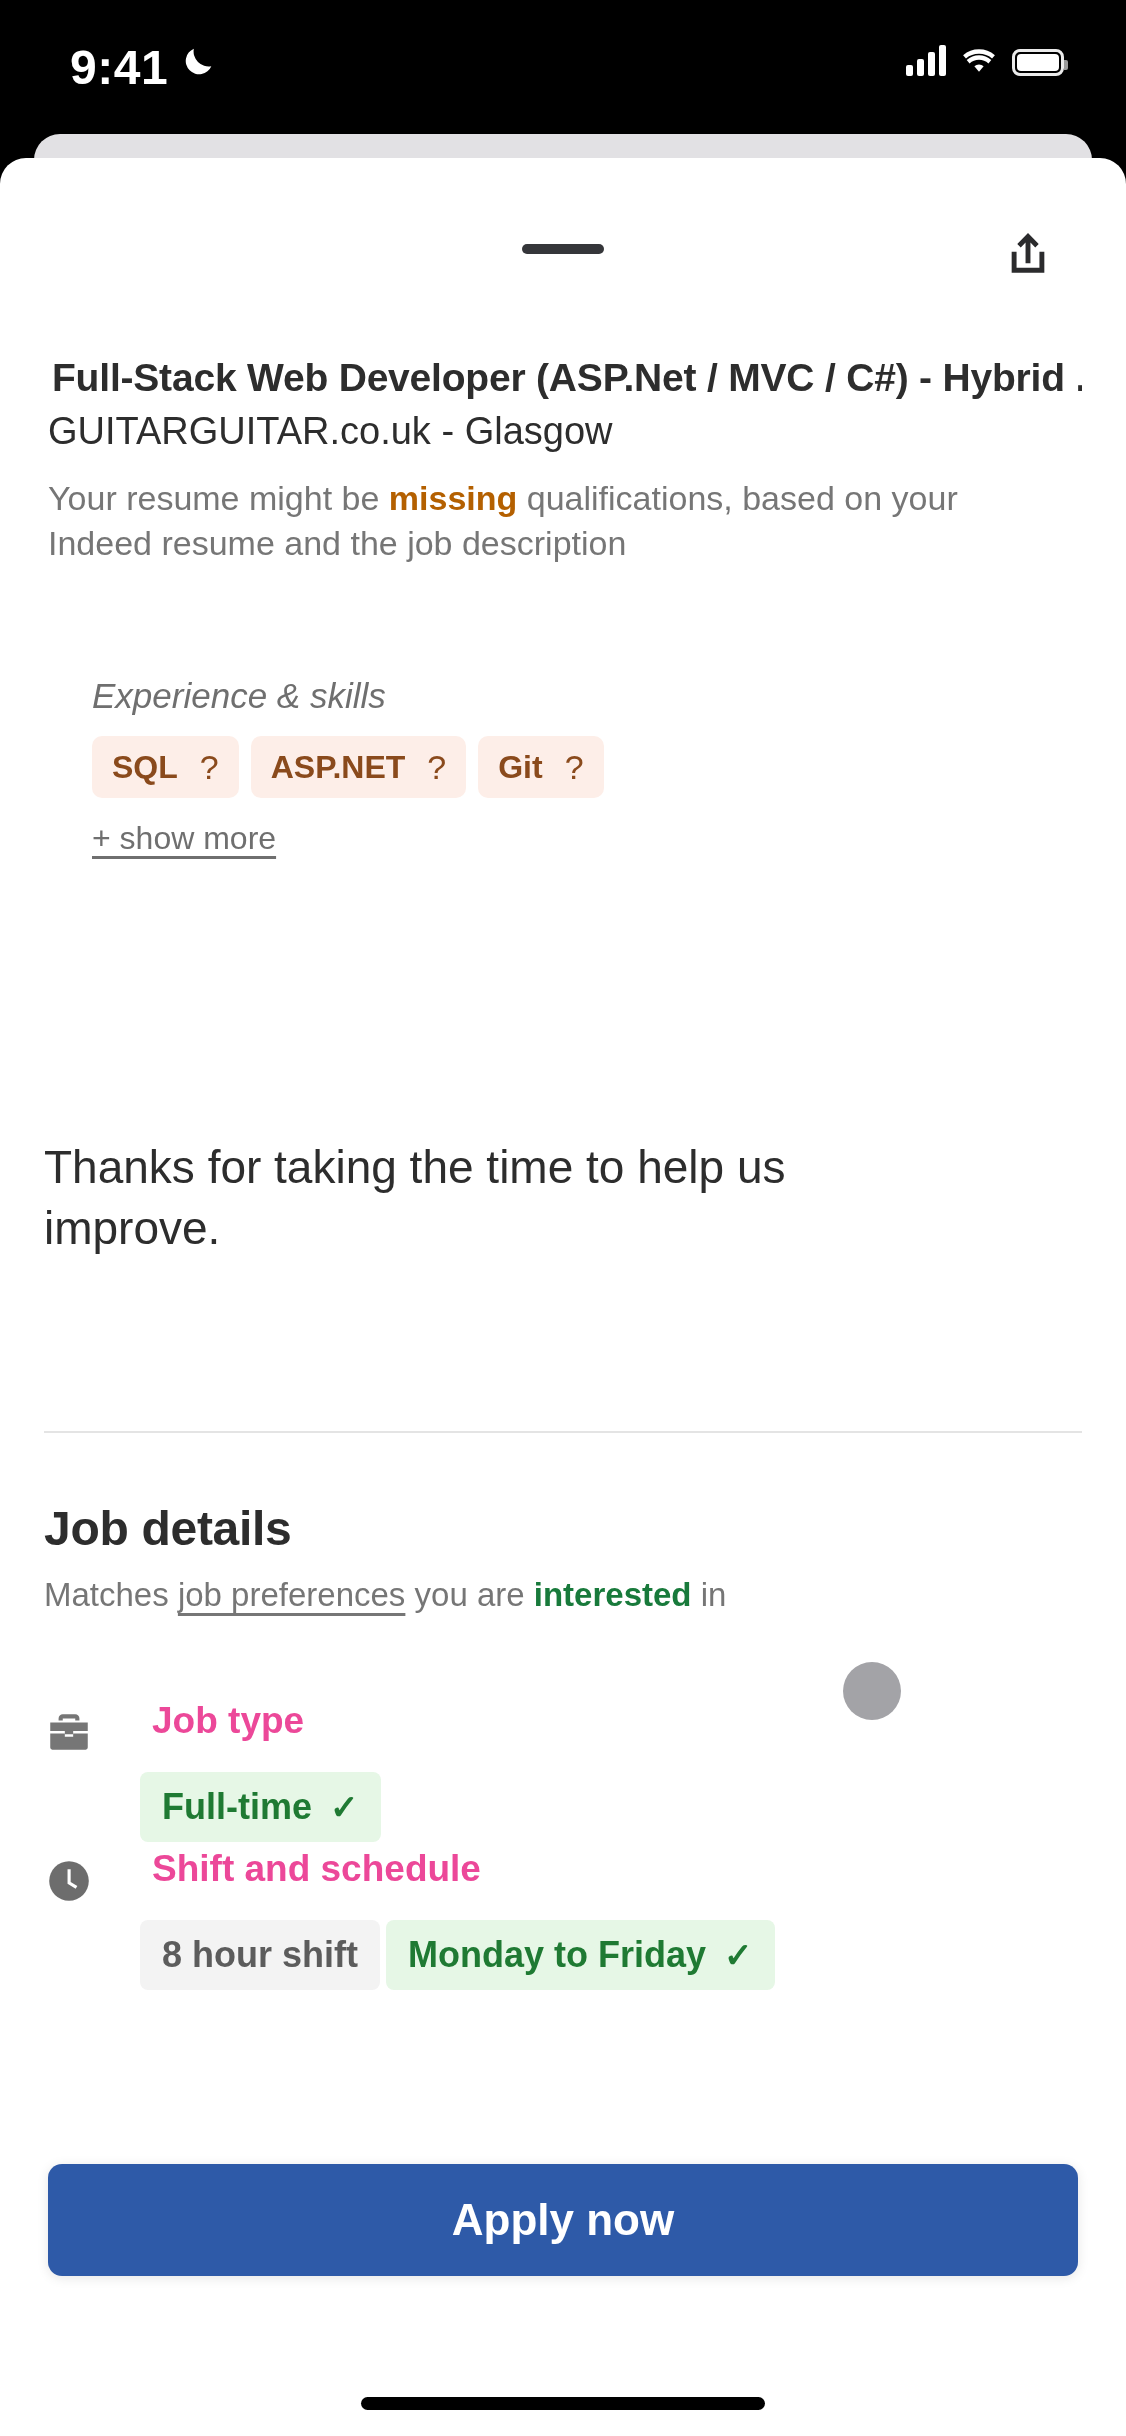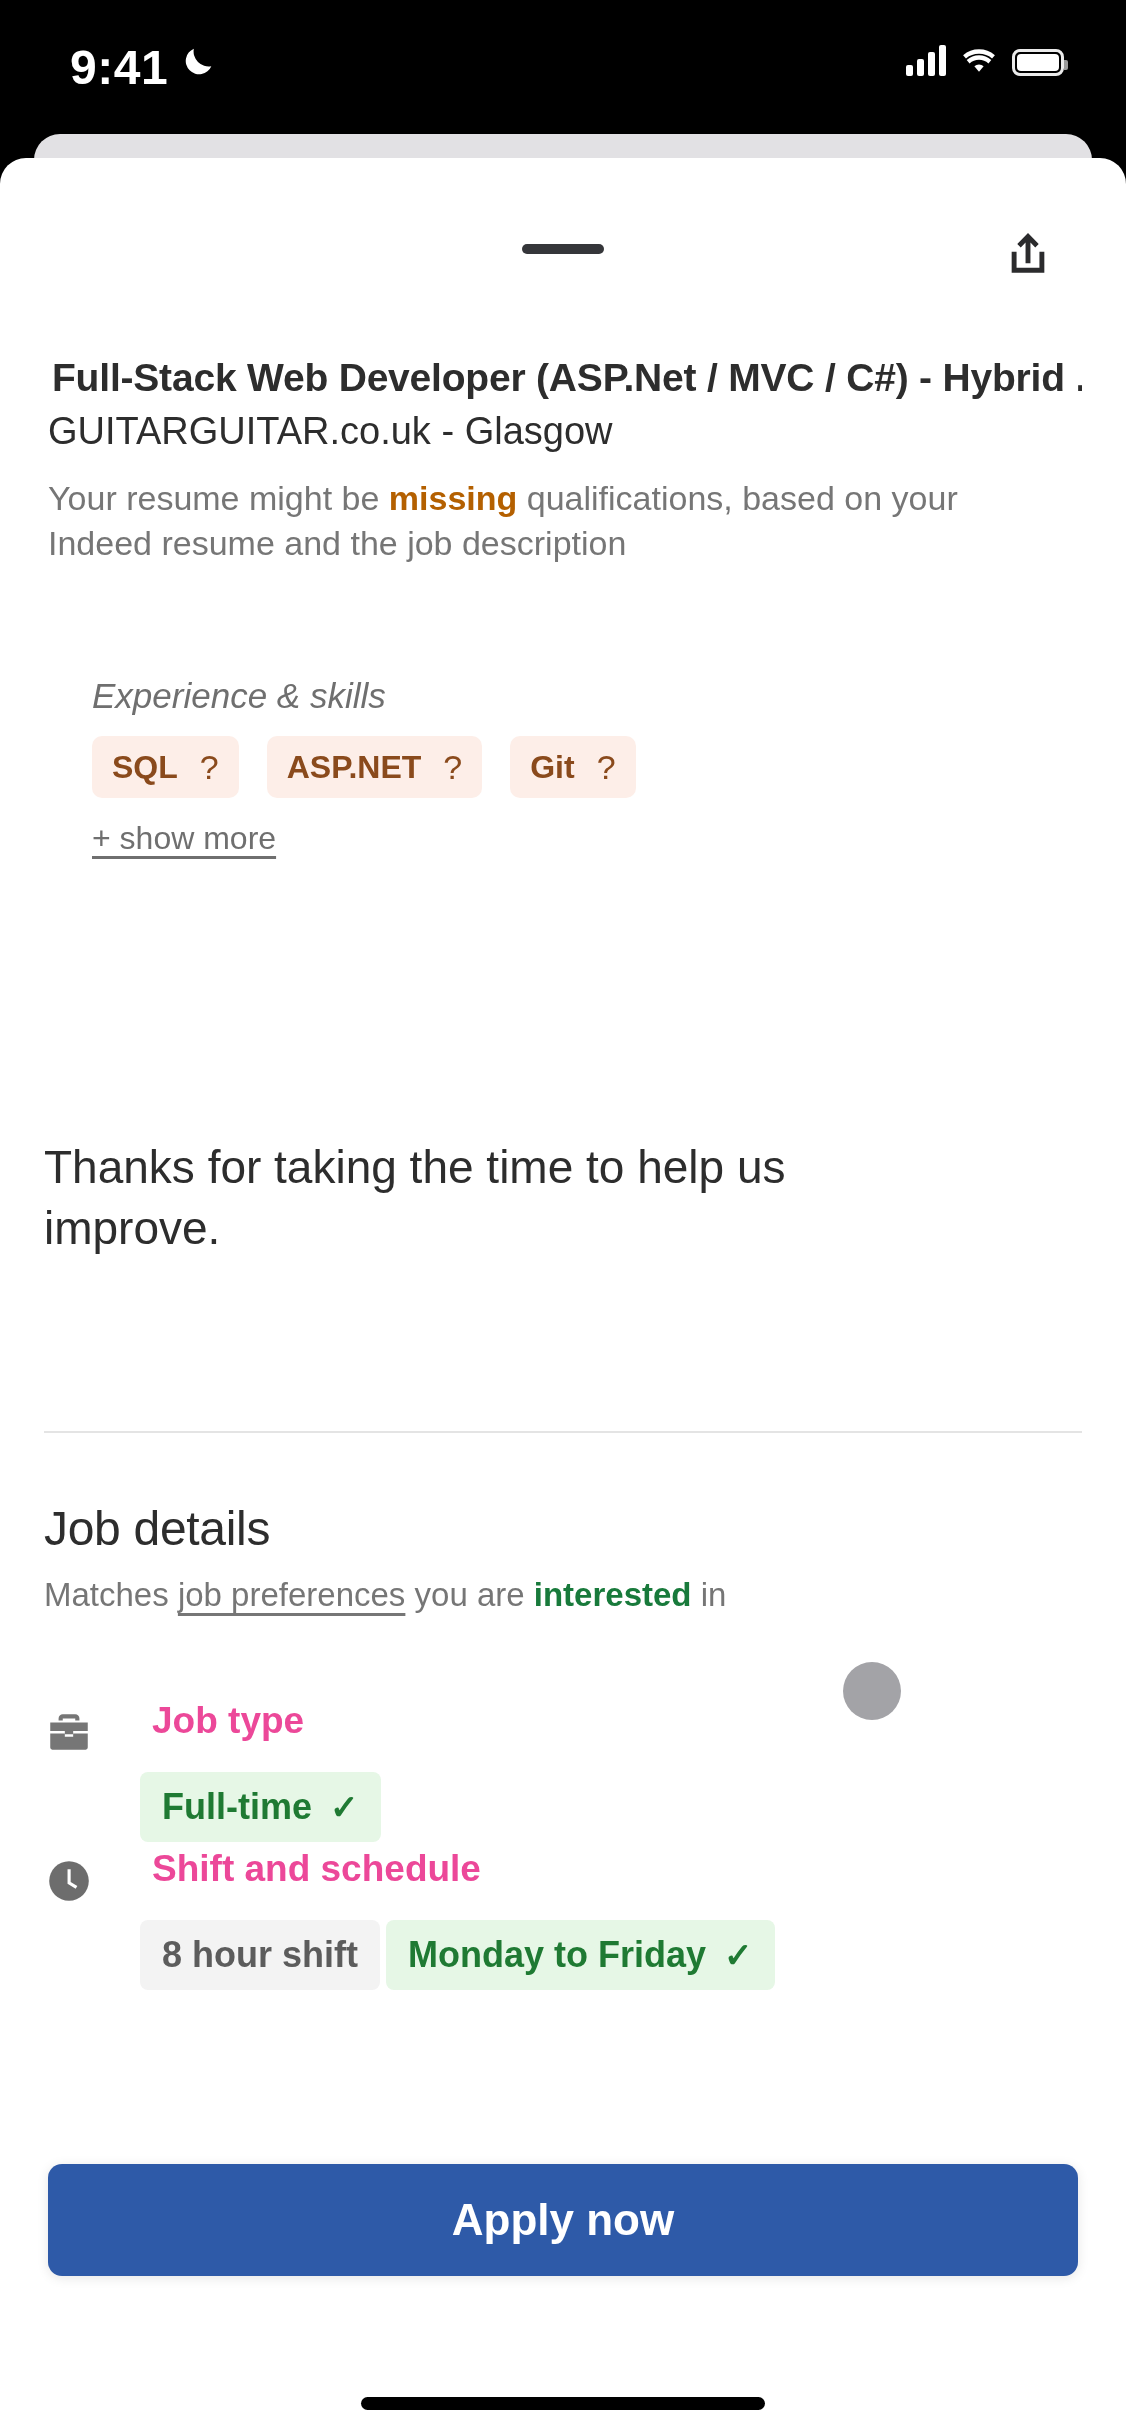--- a/index.html
+++ b/index.html
@@ -178,21 +178,21 @@
     left: 92px;
     top: 518px;
     width: 1000px;
   }
   .skills-title {
     font-size: 35px;
     font-style: italic;
     color: #6f6f6f;
     margin-bottom: 20px;
   }
-  .chip-row { display: flex; gap: 28px; align-items: center; }
+  .chip-row { display: flex; gap: 12px; align-items: center; }
   .chip-missing {
     background: #fdeee8;
     color: #8a4a1c;
     border-radius: 10px;
     padding: 14px 20px;
     font-size: 32px;
     font-weight: bold;
     display: flex;
     align-items: center;
     gap: 22px;
@@ -225,21 +225,21 @@
     width: 1038px;
     height: 2px;
     background: #e4e4e4;
   }
 
   .jd-heading {
     position: absolute;
     left: 44px;
     top: 1343px;
     font-size: 48px;
-    font-weight: normal;
+    font-weight: bold;
     color: #2d2d2d;
     letter-spacing: -0.3px;
   }
   .jd-sub {
     position: absolute;
     left: 44px;
     top: 1418px;
     font-size: 33px;
     color: #767676;
   }

